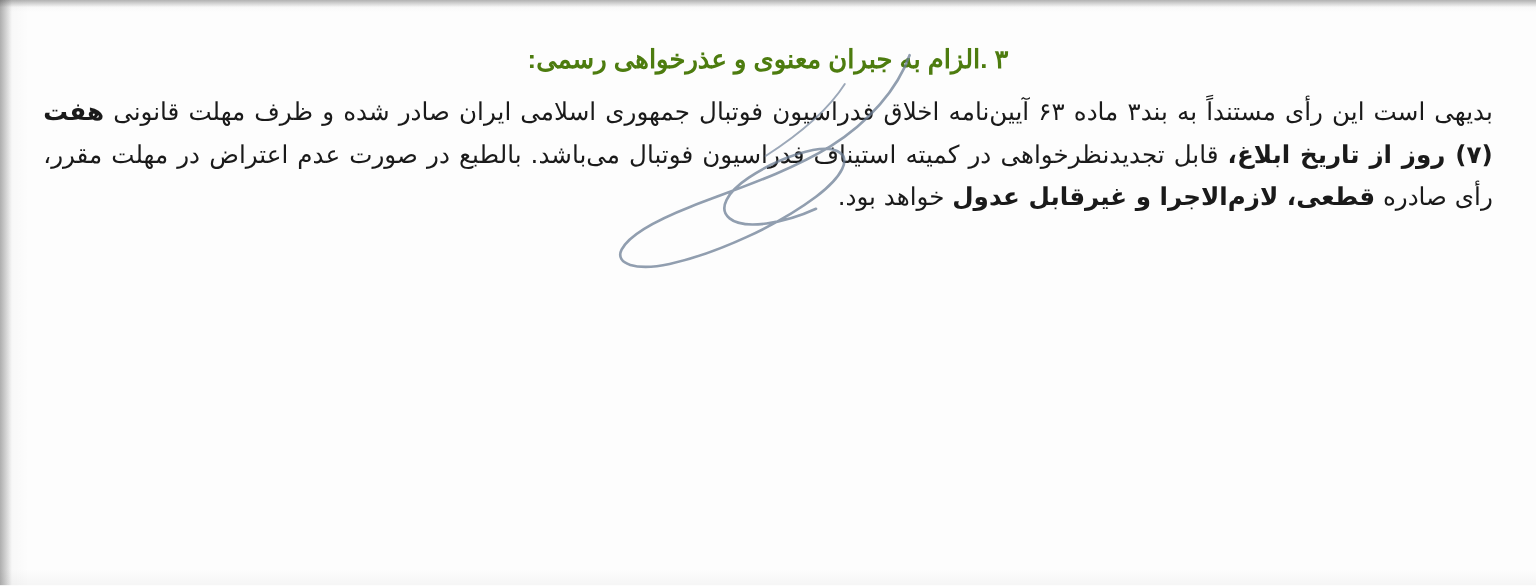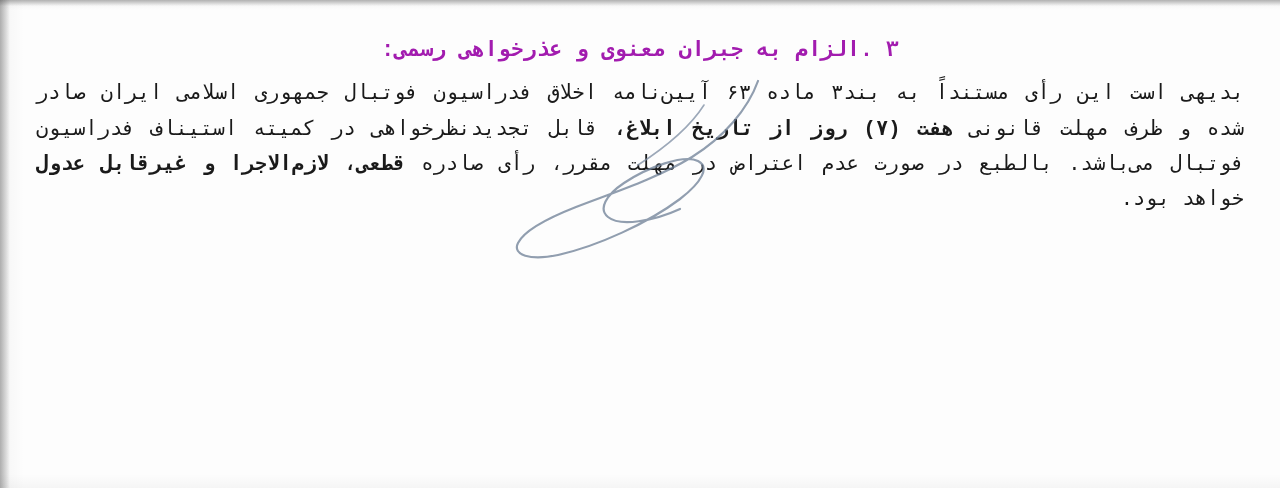--- a/index.html
+++ b/index.html
@@ -53,45 +53,44 @@
     position: absolute;
     top: 34px;
     right: 36px;
     left: 36px;
     direction: rtl;
     text-align: justify;
     color: #1b1b1b;
   }
 
   .section-heading {
-    font-family: Liberation Mono, monospace;
+    font-family: Liberation Sans, sans-serif;
     font-weight: bold;
     font-size: 21.5px;
     line-height: 1.5;
     text-align: center;
     margin: 0 0 10px 0;
     letter-spacing: 0px;
-    color: #a21caf;
+    color: #4d7c0f;
   }
 
   .para {
     font-family: "DejaVu Sans", sans-serif;
     font-size: 20.5px;
     line-height: 1.72;
     margin: 0 0 18px 0;
     text-align: justify;
     text-justify: inter-word;
     color: #1a1a1a;
   }
   .para.first {
     margin-bottom: 22px;
   }
   .para.second {
     margin-bottom: 16px;
-    font-family: Liberation Mono, monospace;
   }
   .bold {
     font-weight: bold;
   }
 
   
   .signature {
     position: absolute;
     left: 430px;
     bottom: -32px;

